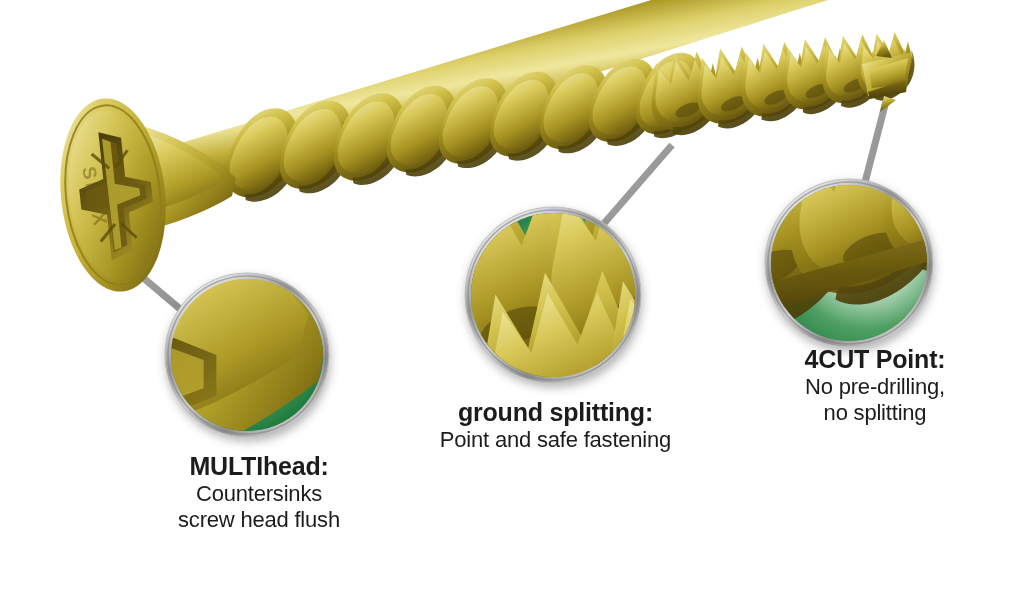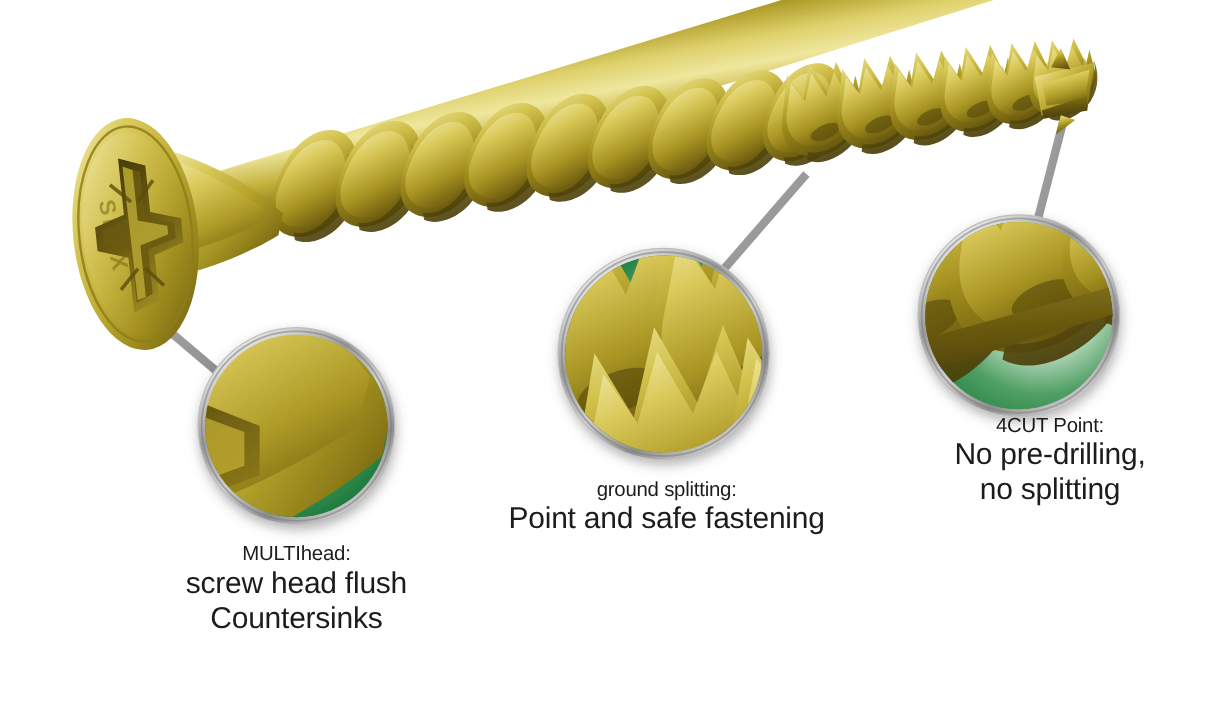--- a/index.html
+++ b/index.html
@@ -27,31 +27,31 @@
   }
   .callout {
     position: absolute;
     text-align: center;
     color: #1c1c1c;
     line-height: 1.17;
     letter-spacing: -0.2px;
     -webkit-font-smoothing: antialiased;
   }
   .callout .ct-title {
-    font-weight: normal;
-    font-size: 17px;
+    font-weight: bold;
+    font-size: 25px;
     display: block;
   }
   .callout .ct-body {
     font-weight: normal;
-    font-size: 25px;
+    font-size: 22px;
     display: block;
   }
   #callout-multihead {
-    left: 102px;
+    left: 114px;
     top: 452px;
     width: 290px;
   }
   #callout-serrations {
     left: 383px;
     top: 398px;
     width: 345px;
   }
   #callout-point {
     left: 735px;
@@ -384,22 +384,22 @@
           <path d="M806,94 L900,68 L902,76 L810,104 Z" fill="url(#threadShadow)"></path>
         </g>
       </g>
       <circle cx="849" cy="263" r="81" fill="none" stroke="#7d7d7d" stroke-width="1.5" opacity="0.55"></circle>
       <circle cx="849" cy="263" r="84" fill="none" stroke="#bdbdbd" stroke-width="1"></circle>
     </g>
   </svg>
 
   <div class="callout" id="callout-multihead">
     <span class="ct-title">MULTIhead:</span>
+    <span class="ct-body">Countersinks</span>
     <span class="ct-body">screw head flush</span>
-    <span class="ct-body">Countersinks</span>
   </div>
 
   <div class="callout" id="callout-serrations">
     <span class="ct-title">ground splitting:</span>
     <span class="ct-body">Point and safe fastening</span>
   </div>
 
   <div class="callout" id="callout-point">
     <span class="ct-title">4CUT Point:</span>
     <span class="ct-body">No pre-drilling,</span>

